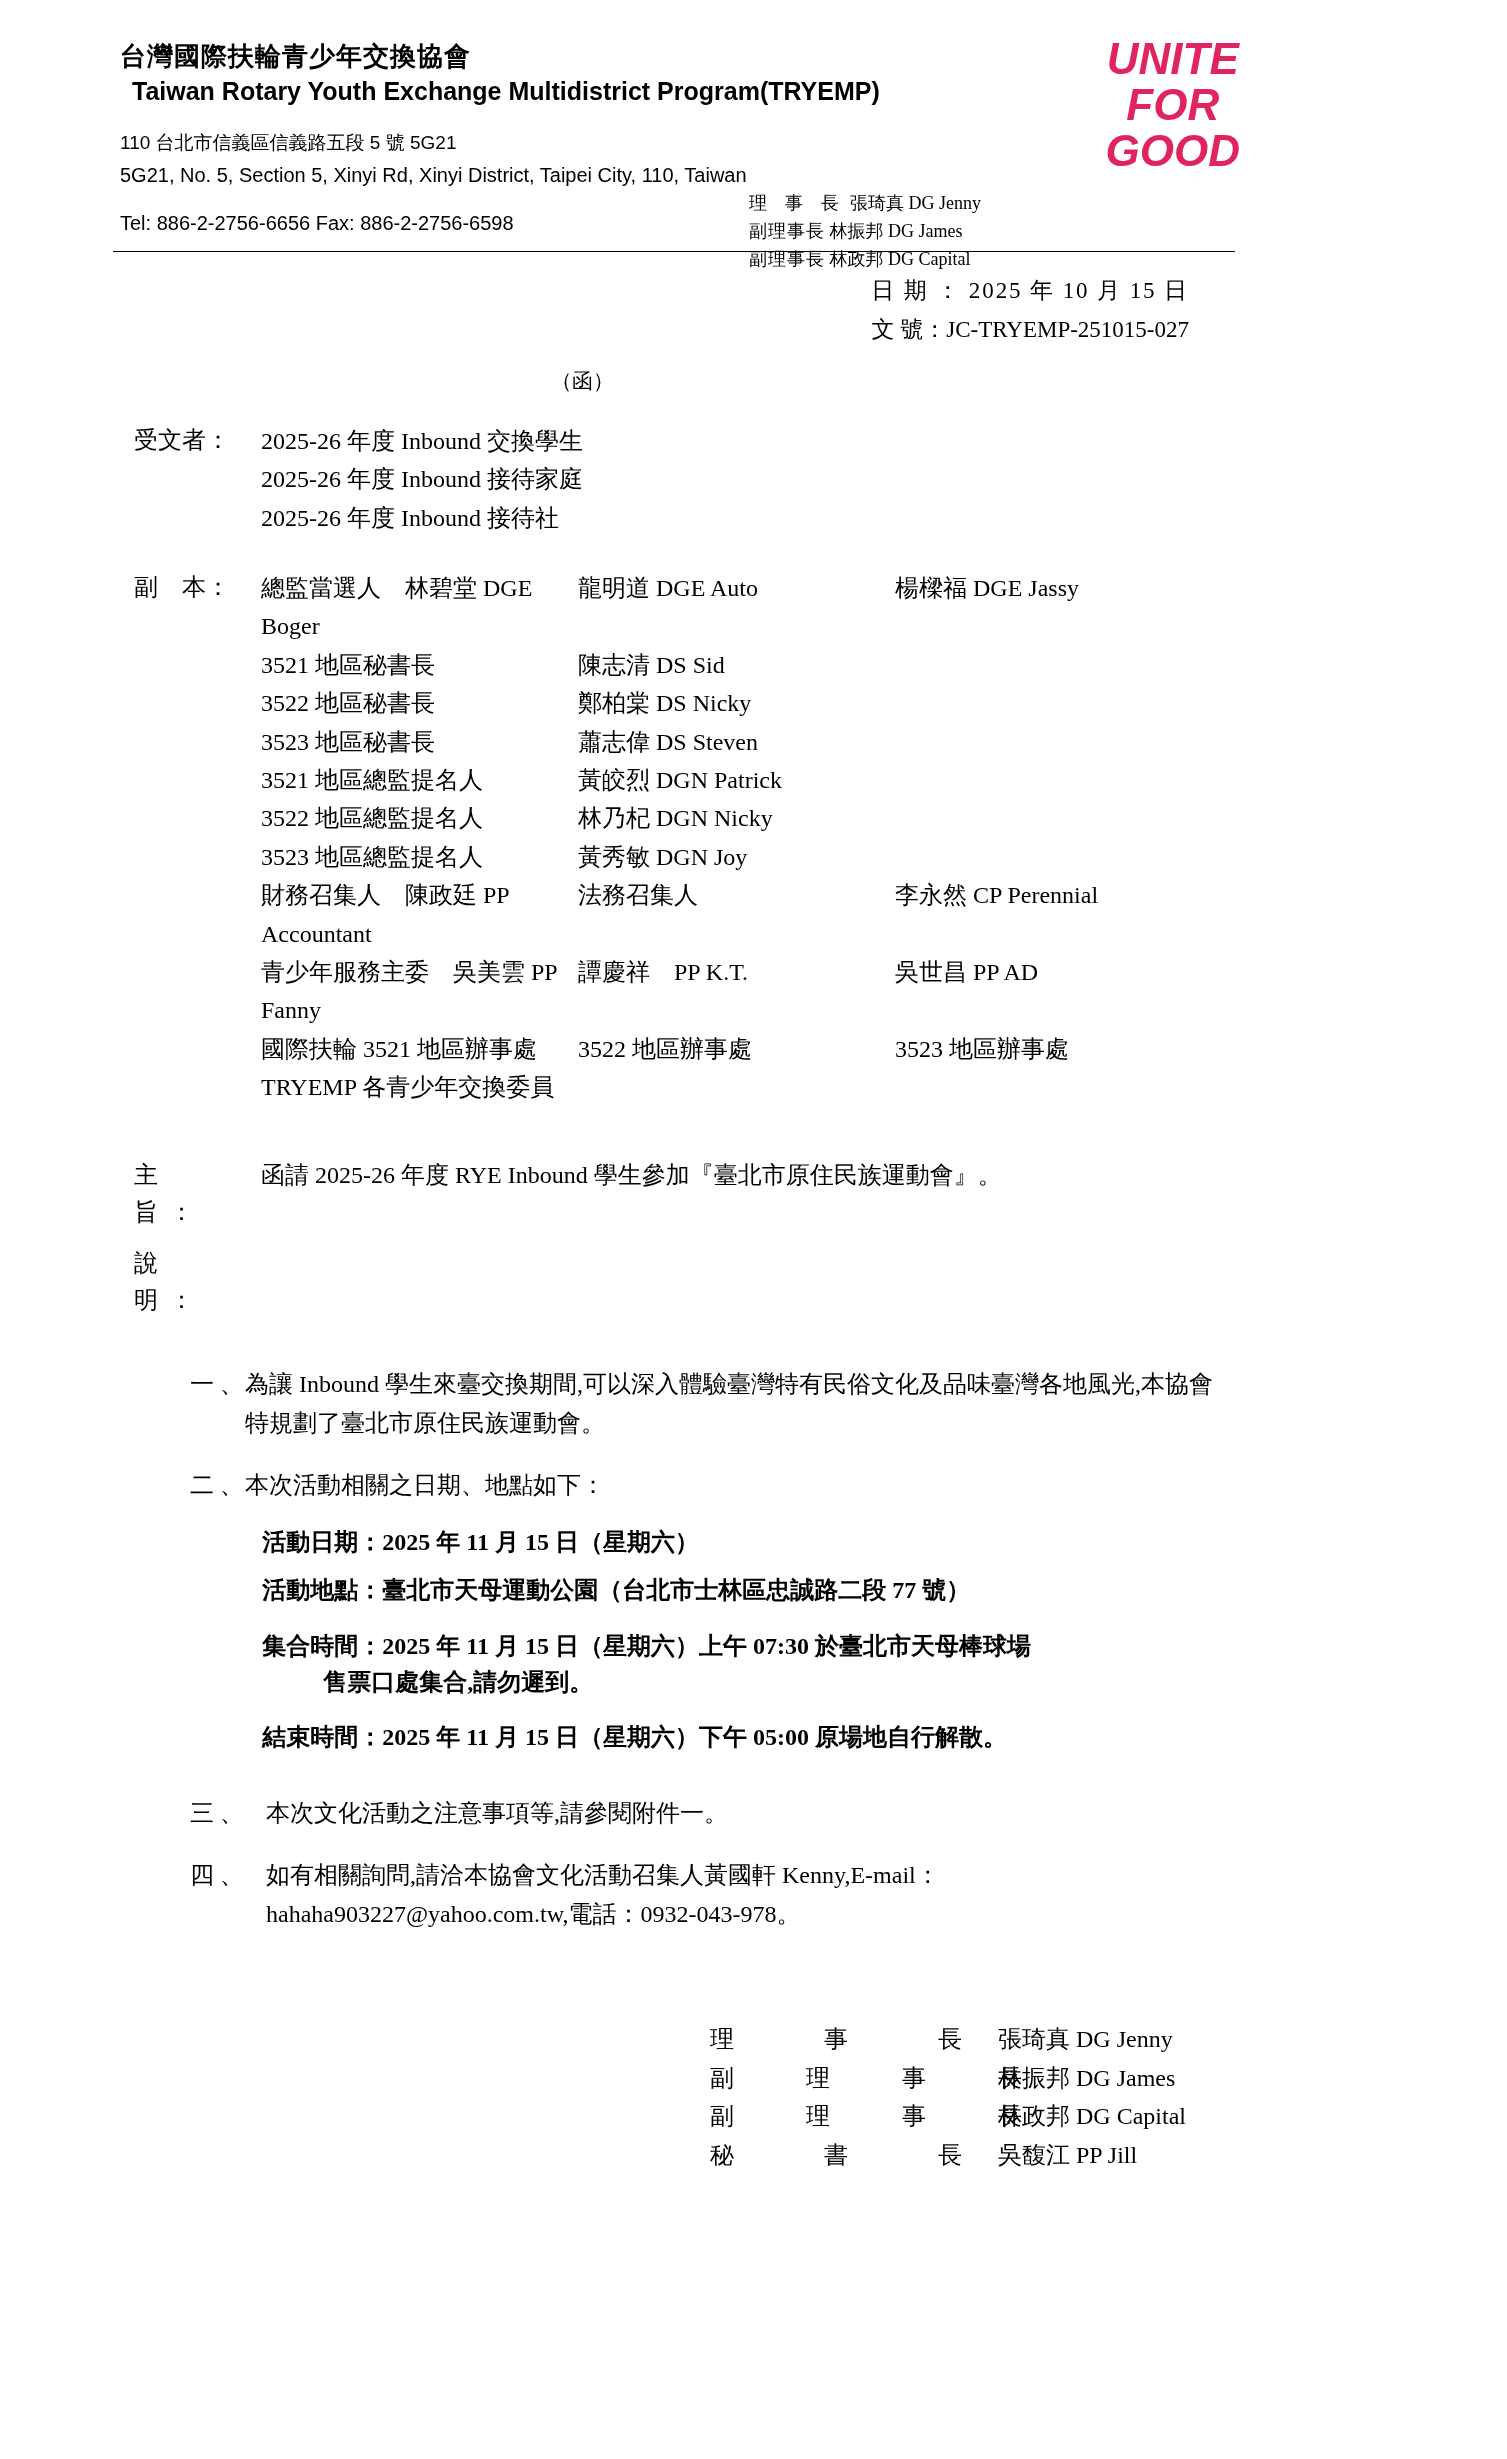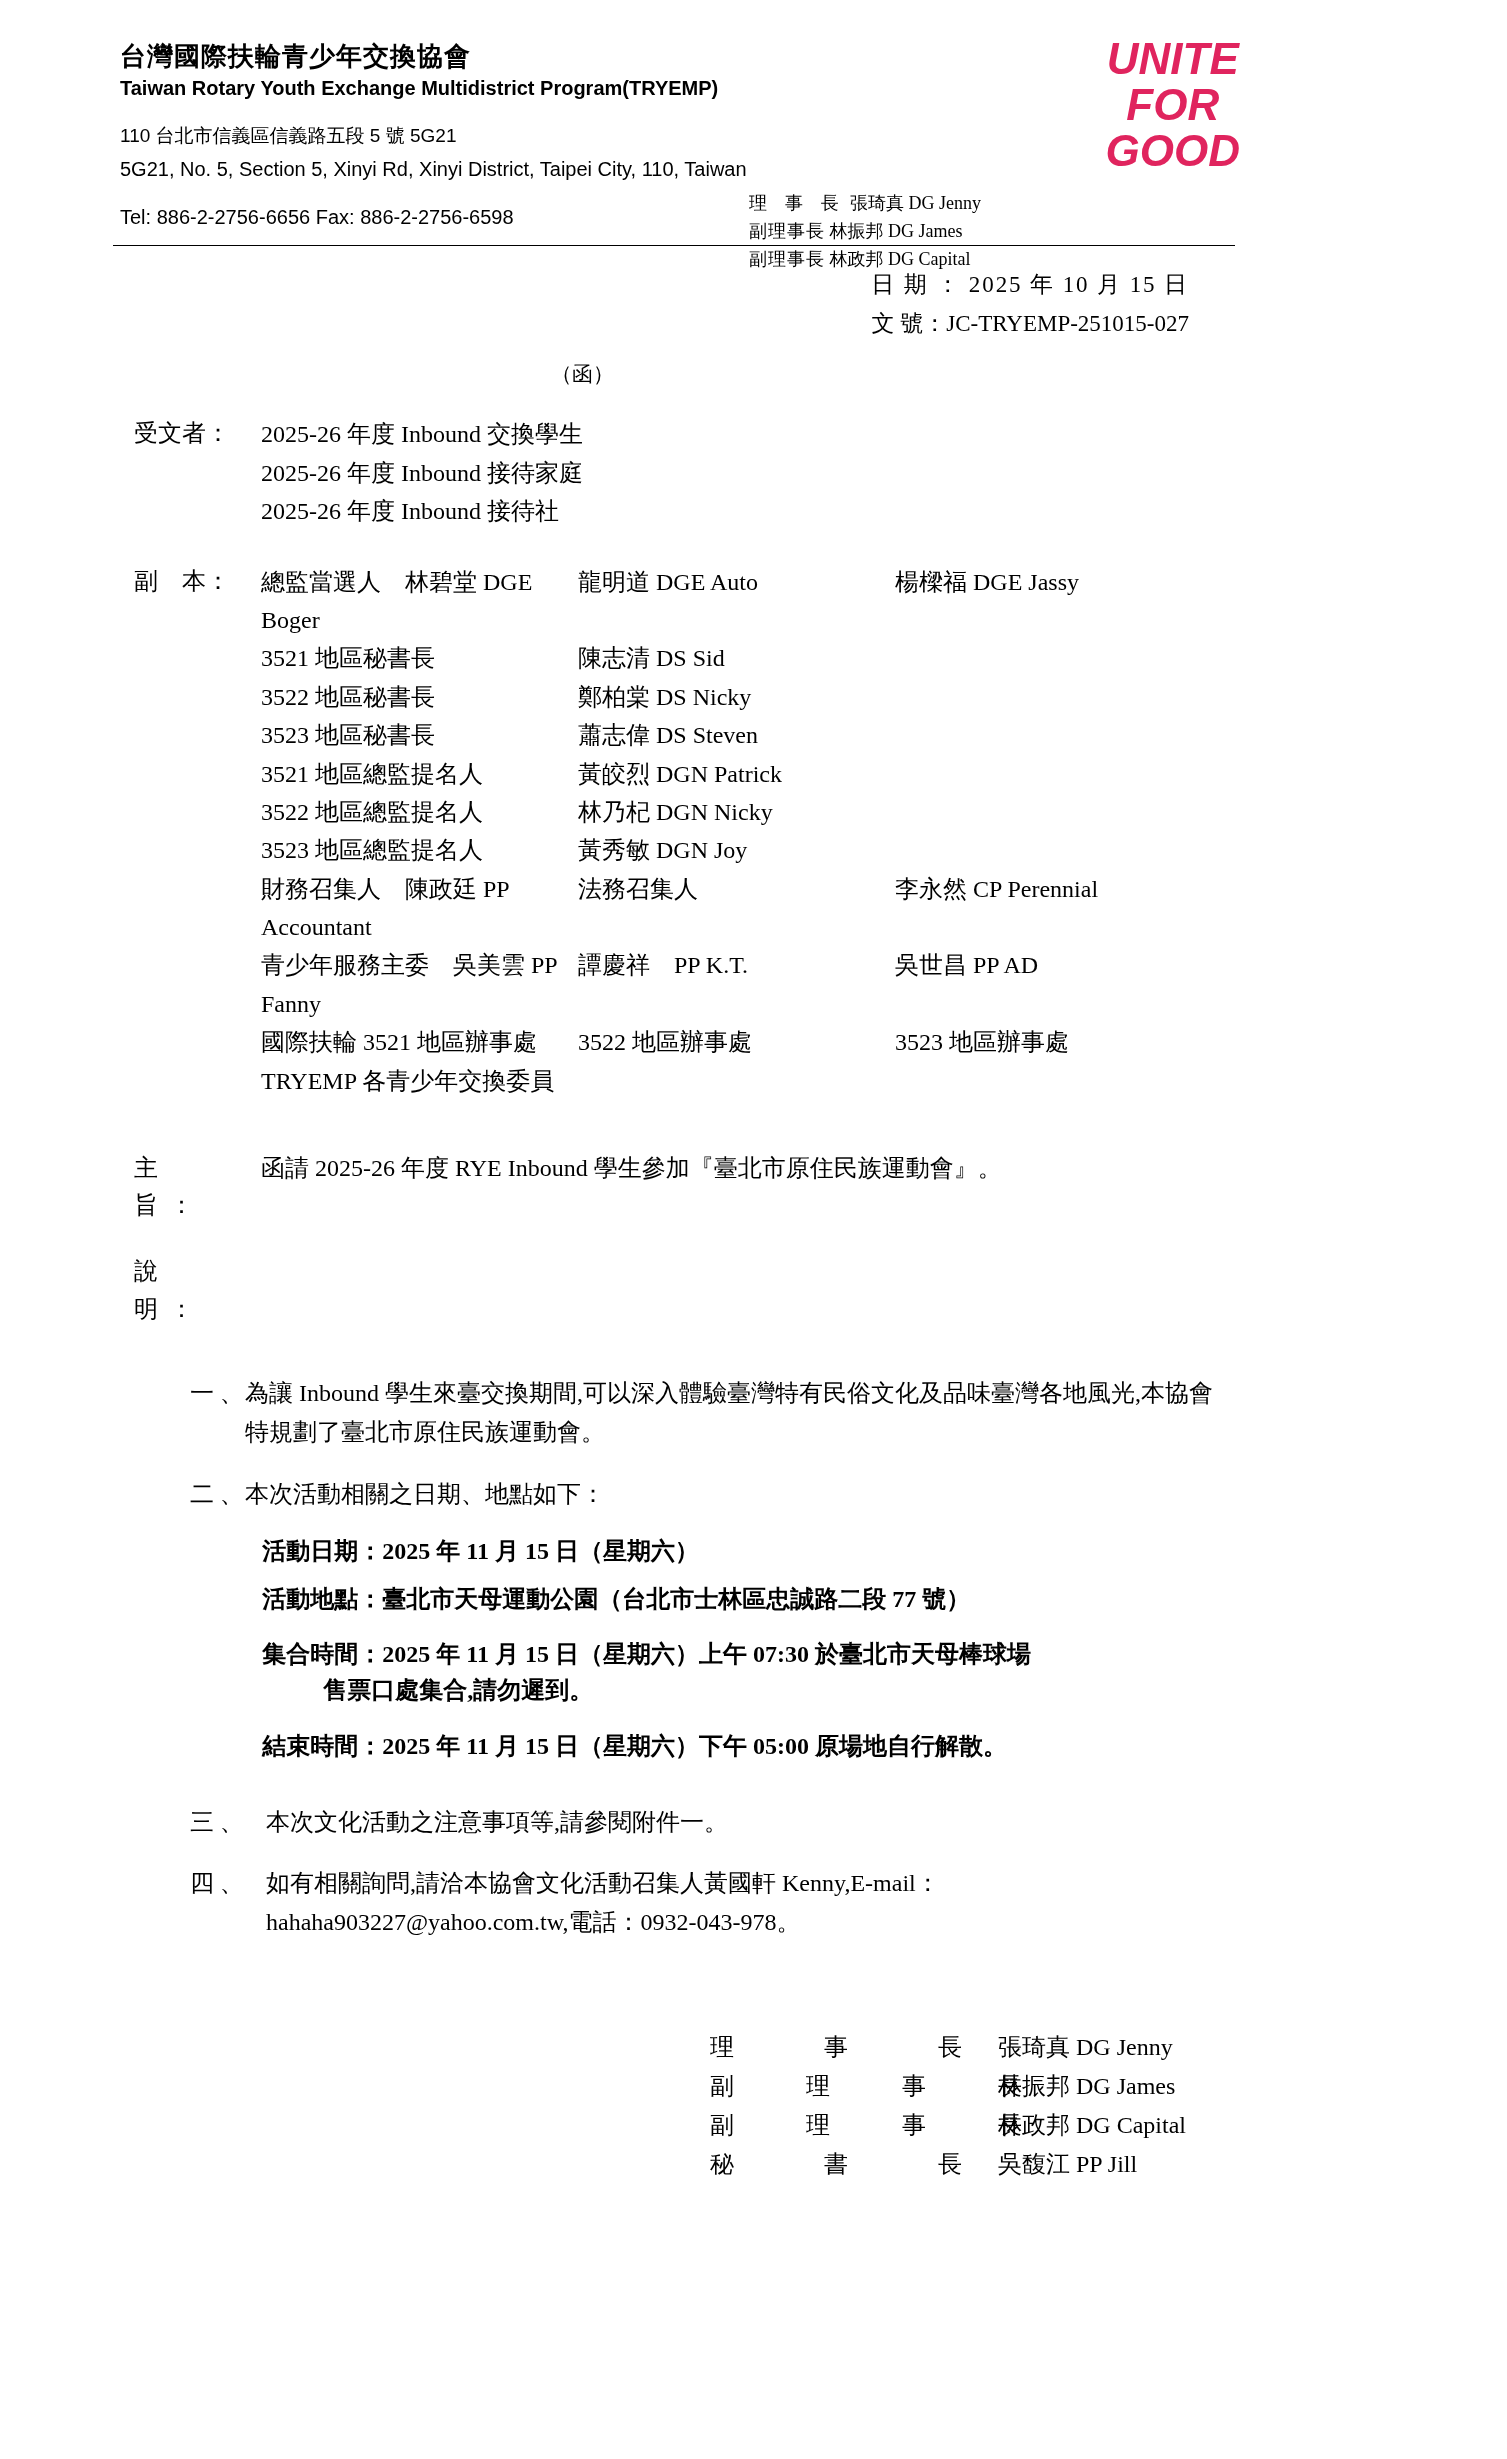--- a/index.html
+++ b/index.html
@@ -30,24 +30,25 @@
   .org-zh {
     font-family: "Liberation Sans", sans-serif;
     font-size: 26px;
     font-weight: bold;
     letter-spacing: 1px;
     line-height: 1.28;
     color: #000;
   }
   .org-en {
     font-family: "Liberation Sans", sans-serif;
-    font-size: 20px;
+    font-size: 25px;
     font-weight: bold;
     line-height: 1.3;
     margin-top: 1.9px;
+    margin-left: 12px;
   }
   .addr-zh {
     font-family: "Liberation Sans", sans-serif;
     font-size: 19px;
     line-height: 1.45;
     margin-top: 21px;
   }
   .addr-en {
     font-family: "Liberation Sans", sans-serif;
     font-size: 20px;
@@ -153,21 +154,21 @@
   }
   .subject .label {
     width: 127px;
     flex: 0 0 127px;
     letter-spacing: 11.5px;
   }
   .subject .content { flex: 1; }
 
   .explain {
     display: flex;
-    margin-top: 29px;
+    margin-top: 14px;
     font-size: 24px;
   }
   .explain .label {
     width: 127px;
     flex: 0 0 127px;
     letter-spacing: 11.5px;
   }
 
   .items { margin-top: 46px; }
   .item {

